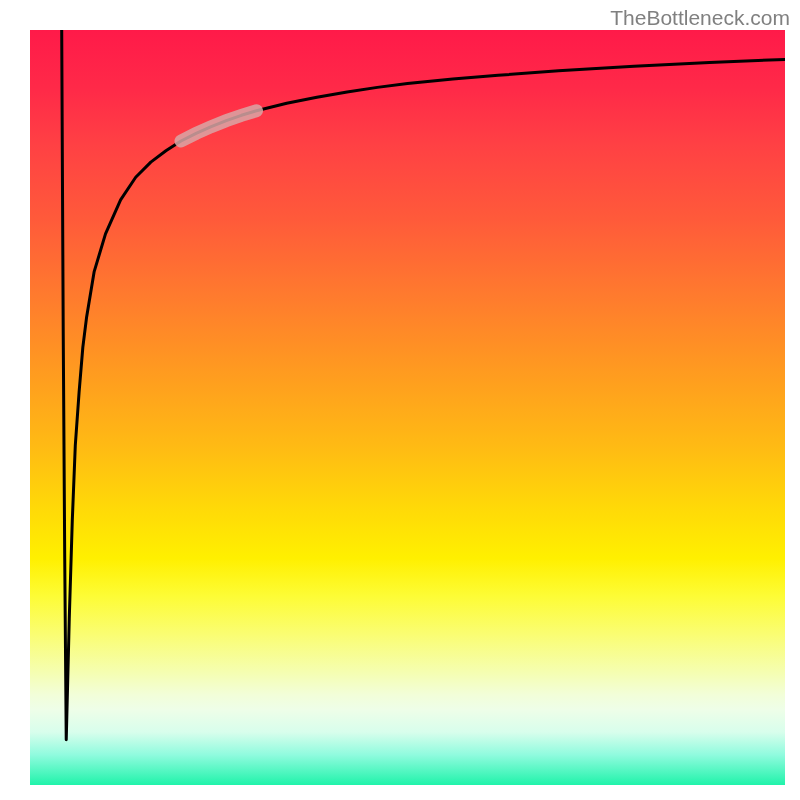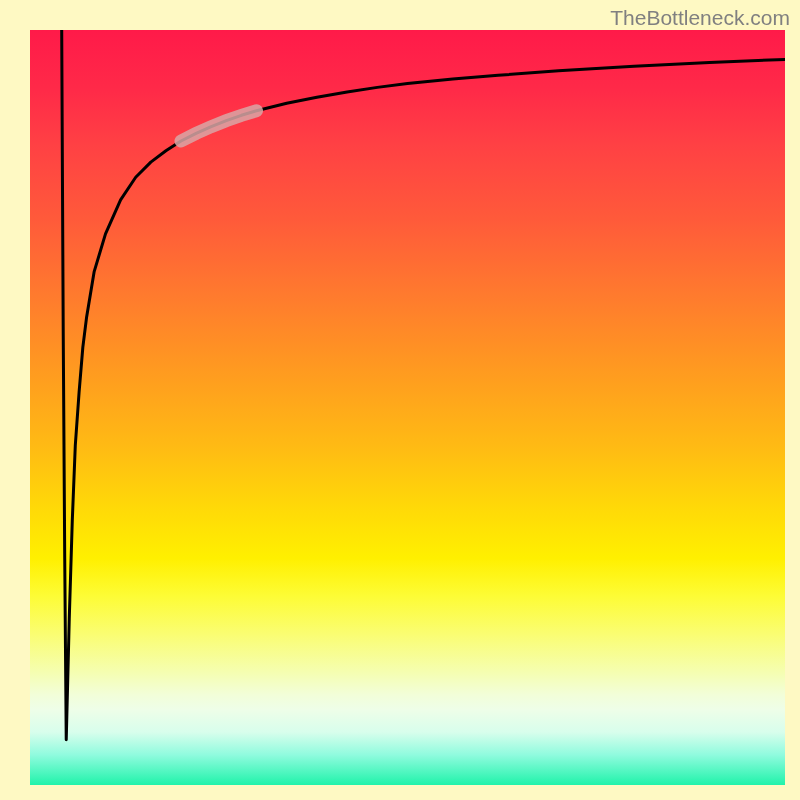--- a/index.html
+++ b/index.html
@@ -7,21 +7,21 @@
     width: 800px;
     height: 800px;
     font-family: Arial, sans-serif;
     background: #000;
     overflow: hidden;
   }
   .container {
     position: relative;
     width: 800px;
     height: 800px;
-    background: #fef9c3;
+    background: #ffffff;
     padding-left: 16px;
   }
   .attribution {
     position: absolute;
     top: 6px;
     right: 10px;
     color: #808080;
     font-size: 21px;
     font-family: Arial, sans-serif;
     z-index: 10;

